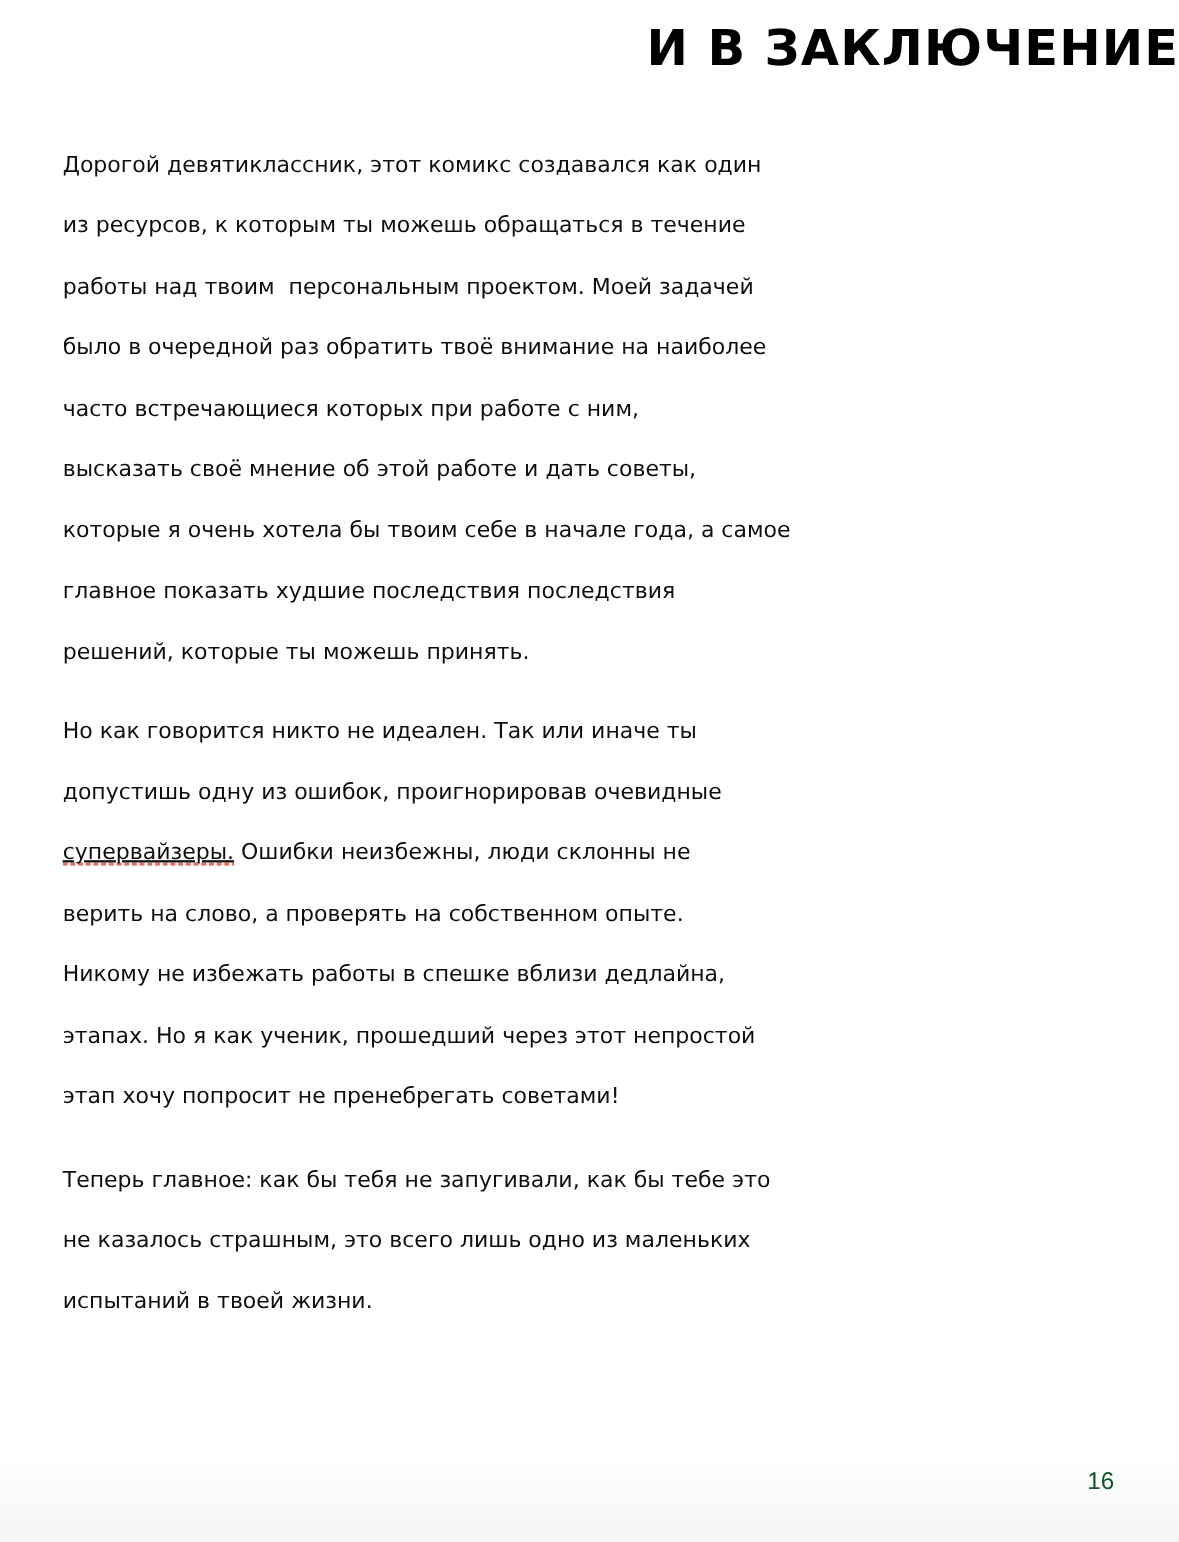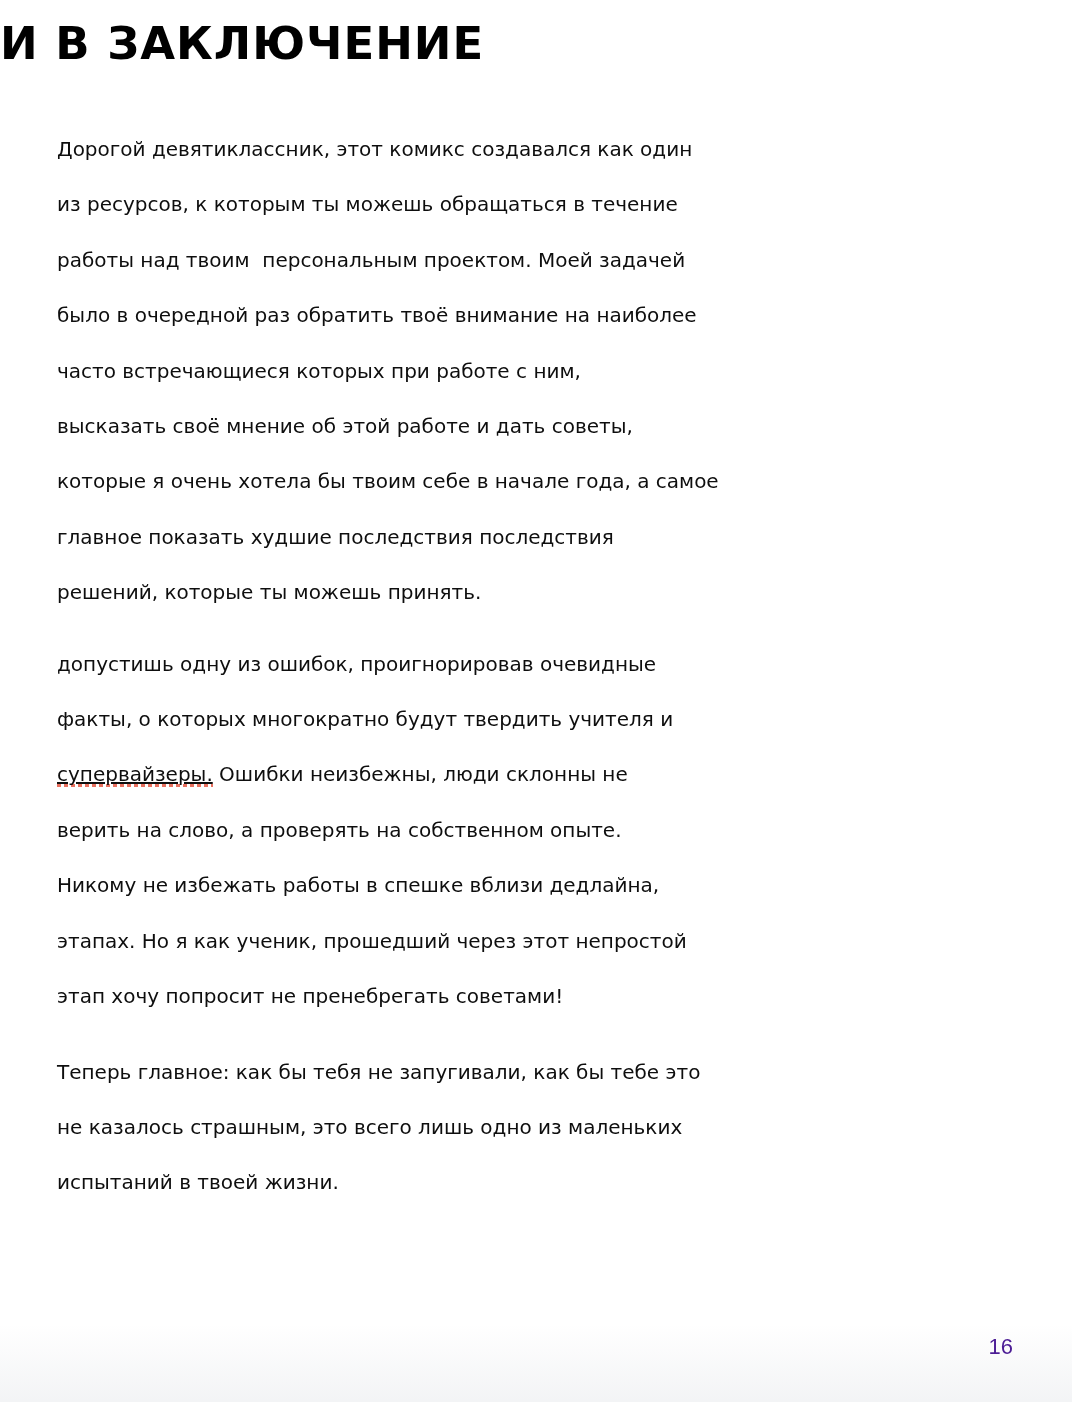--- a/index.html
+++ b/index.html
@@ -15,21 +15,21 @@
     overflow: hidden;
     font-family: "DejaVu Sans", sans-serif;
     color: #0e0e0e;
   }
   .title {
     position: absolute;
     top: 14px;
     left: 0;
     width: 100%;
     margin: 0;
-    text-align: left;
+    text-align: right;
     font-size: 45px;
     line-height: 60px;
     font-weight: 700;
     letter-spacing: 1px;
     color: #000000;
   }
   .content {
     position: absolute;
     top: 122px;
     left: 57px;
@@ -50,21 +50,21 @@
     background-position: left bottom;
     padding-bottom: 1px;
     text-decoration: underline;
   }
   .page-number {
     position: absolute;
     right: 59px;
     bottom: 42px;
     font-family: "Liberation Sans", sans-serif;
     font-size: 22px;
-    color: #4c1d95;
+    color: #14532d;
   }
   .footer-fade {
     position: absolute;
     left: 0;
     right: 0;
     bottom: 0;
     height: 78px;
     background: linear-gradient(to bottom, rgba(233,235,238,0) 0%, rgba(228,230,234,0.45) 100%);
     pointer-events: none;
   }
@@ -84,22 +84,22 @@
       <div class="line">работы над твоим  персональным проектом. Моей задачей</div>
       <div class="line">было в очередной раз обратить твоё внимание на наиболее</div>
       <div class="line">часто встречающиеся которых при работе с ним,</div>
       <div class="line">высказать своё мнение об этой работе и дать советы,</div>
       <div class="line">которые я очень хотела бы твоим себе в начале года, а самое</div>
       <div class="line">главное показать худшие последствия последствия</div>
       <div class="line">решений, которые ты можешь принять.</div>
     </div>
 
     <div class="paragraph paragraph-2">
+      <div class="line">Но как говорится никто не идеален. Так или иначе ты</div>
       <div class="line">допустишь одну из ошибок, проигнорировав очевидные</div>
-      <div class="line">факты, о которых многократно будут твердить учителя и</div>
       <div class="line"><span class="squiggly">супервайзеры.</span><span> Ошибки неизбежны, люди склонны не</span></div>
       <div class="line">верить на слово, а проверять на собственном опыте.</div>
       <div class="line">Никому не избежать работы в спешке вблизи дедлайна,</div>
       <div class="line">этапах. Но я как ученик, прошедший через этот непростой</div>
       <div class="line">этап хочу попросит не пренебрегать советами!</div>
     </div>
 
     <div class="paragraph paragraph-3">
       <div class="line">Теперь главное: как бы тебя не запугивали, как бы тебе это</div>
       <div class="line">не казалось страшным, это всего лишь одно из маленьких</div>

